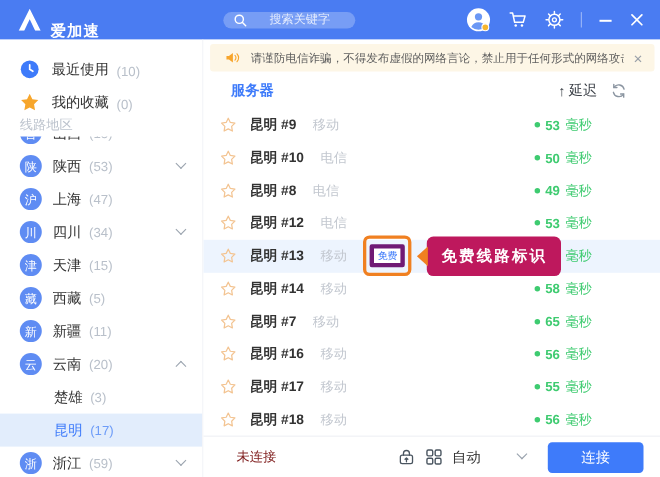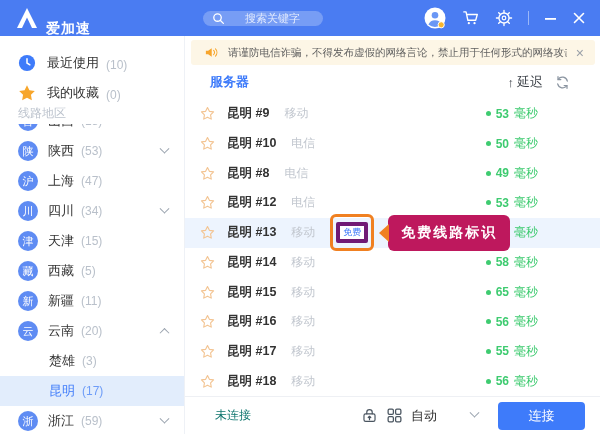--- a/index.html
+++ b/index.html
@@ -74,21 +74,21 @@
   .callout { position:absolute; left:calc(100% + 20px); top:50%; transform:translateY(-50%);
              background:#be185d; color:#fff; font-size:14px; font-weight:700; letter-spacing:2px;
              padding:9px 13px; border-radius:6px; white-space:nowrap; }
   .callout::before { content:""; position:absolute; left:-9px; top:50%; transform:translateY(-50%);
                      border-top:9px solid transparent; border-bottom:9px solid transparent;
                      border-right:10px solid #f08021; }
 
   
   .footer { height:38px; flex:0 0 38px; border-top:1px solid #eef0f4; display:flex; align-items:center;
             padding:0 15px 0 30px; }
-  .status { color:#0f766e; font-size:12px; }
+  .status { color:#7f1d1d; font-size:12px; }
   .f-right { margin-left:auto; display:flex; align-items:center; }
   .f-icon { display:flex; cursor:pointer; }
   .mode { display:flex; align-items:center; gap:20px; margin-left:8px; cursor:pointer; }
   .mode-label { font-size:13px; color:#333; }
   .mode .chev { margin-left:14px; transform:rotate(45deg) translate(-2px,-2px); }
   .connect { margin-left:20px; width:87px; height:28px; background:#3e7bfa; color:#fff; border:none;
              border-radius:4px; font-size:13px; font-family:inherit; cursor:pointer; }
 </style>
 </head>
 <body>
@@ -366,21 +366,21 @@
       <b class="l-num">58</b>
       <span class="l-unit">毫秒</span>
     </span>
   </div>
           <div class="srow">
     <span class="star">
       <svg width="15" height="15" viewBox="0 0 20 20">
                 <path d="M10 2l2.5 5.1 5.6.8-4 4 .9 5.6L10 14.9l-5 2.6.9-5.6-4-4 5.6-.8z" fill="none" stroke="#f3c492" stroke-width="1.5" stroke-linejoin="round"></path>
               </svg>
     </span>
-    <span class="s-name">昆明 #15</span>
+    <span class="s-name">昆明 #7</span>
     <span class="s-carrier">移动</span>
 
     <span class="latency">
       <i class="dot"></i>
       <b class="l-num">65</b>
       <span class="l-unit">毫秒</span>
     </span>
   </div>
           <div class="srow">
     <span class="star">

